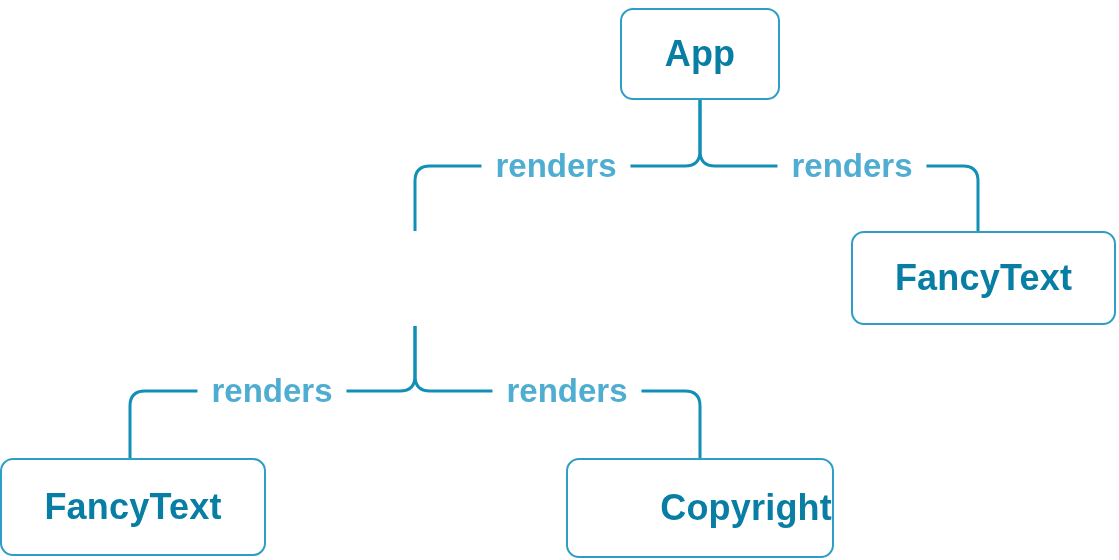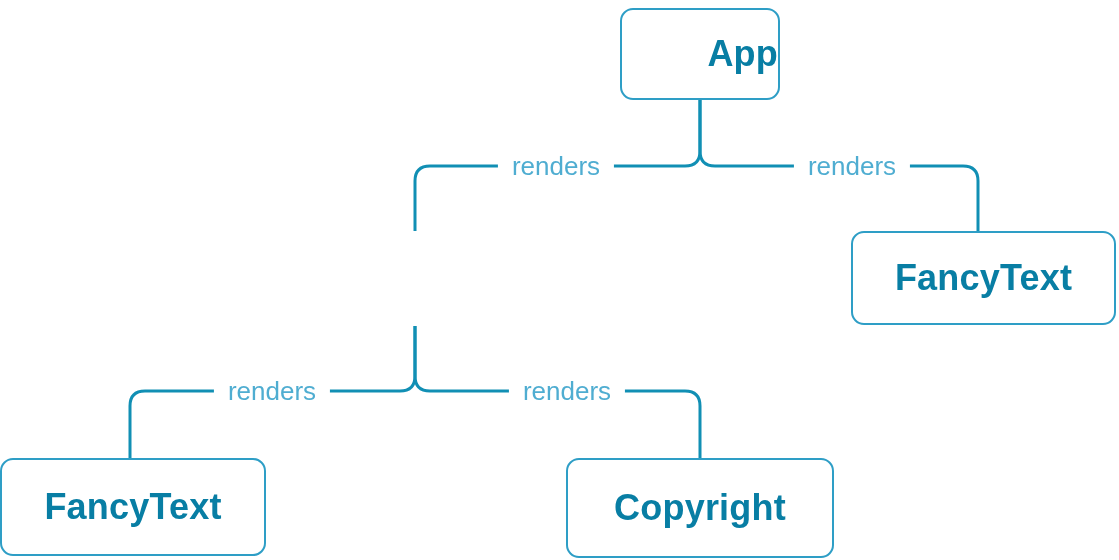--- a/index.html
+++ b/index.html
@@ -38,52 +38,52 @@
     font-size: 36px;
     font-weight: 600;
     letter-spacing: 0.2px;
   }
   .edge-label {
     position: absolute;
     transform: translate(-50%, -50%);
     background: #ffffff;
     padding: 2px 14px;
     color: #4fadd1;
-    font-size: 26px;
-    font-weight: 400;
+    font-size: 33px;
+    font-weight: 700;
     line-height: 1.1;
     white-space: nowrap;
   }
 </style>
 </head>
 <body>
 
 <div class="canvas">
 
   <svg class="edges" viewBox="0 0 1119 560" aria-hidden="true">
     <path d="M700,100 V151 Q700,166 685,166 H430 Q415,166 415,181 V231" stroke="#118fb4"></path>
     <path d="M700,100 V151 Q700,166 715,166 H963 Q978,166 978,181 V231" stroke="#118fb4"></path>
     <path d="M415,326 V376 Q415,391 400,391 H145 Q130,391 130,406 V458" stroke="#118fb4"></path>
     <path d="M415,326 V376 Q415,391 430,391 H685 Q700,391 700,406 V458" stroke="#118fb4"></path>
   </svg>
 
-  <div class="node" style="left:620px; top:8px; width:160px; height:92px;justify-content:flex-end;">
+  <div class="node" style="left:620px; top:8px; width:160px; height:92px;">
     <span>App</span>
   </div>
 
 
   <div class="node" style="left:851px; top:231px; width:265px; height:94px;">
     <span>FancyText</span>
   </div>
 
   <div class="node" style="left:0px; top:458px; width:266px; height:98px;">
     <span>FancyText</span>
   </div>
 
-  <div class="node" style="left:566px; top:458px; width:268px; height:100px;">
+  <div class="node" style="left:566px; top:458px; width:268px; height:100px;justify-content:flex-end;">
     <span>Copyright</span>
   </div>
 
   <div class="edge-label" style="left:556px; top:166px;">renders</div>
 
   <div class="edge-label" style="left:852px; top:166px;">renders</div>
 
   <div class="edge-label" style="left:272px; top:391px;">renders</div>
 
   <div class="edge-label" style="left:567px; top:391px;">renders</div>

